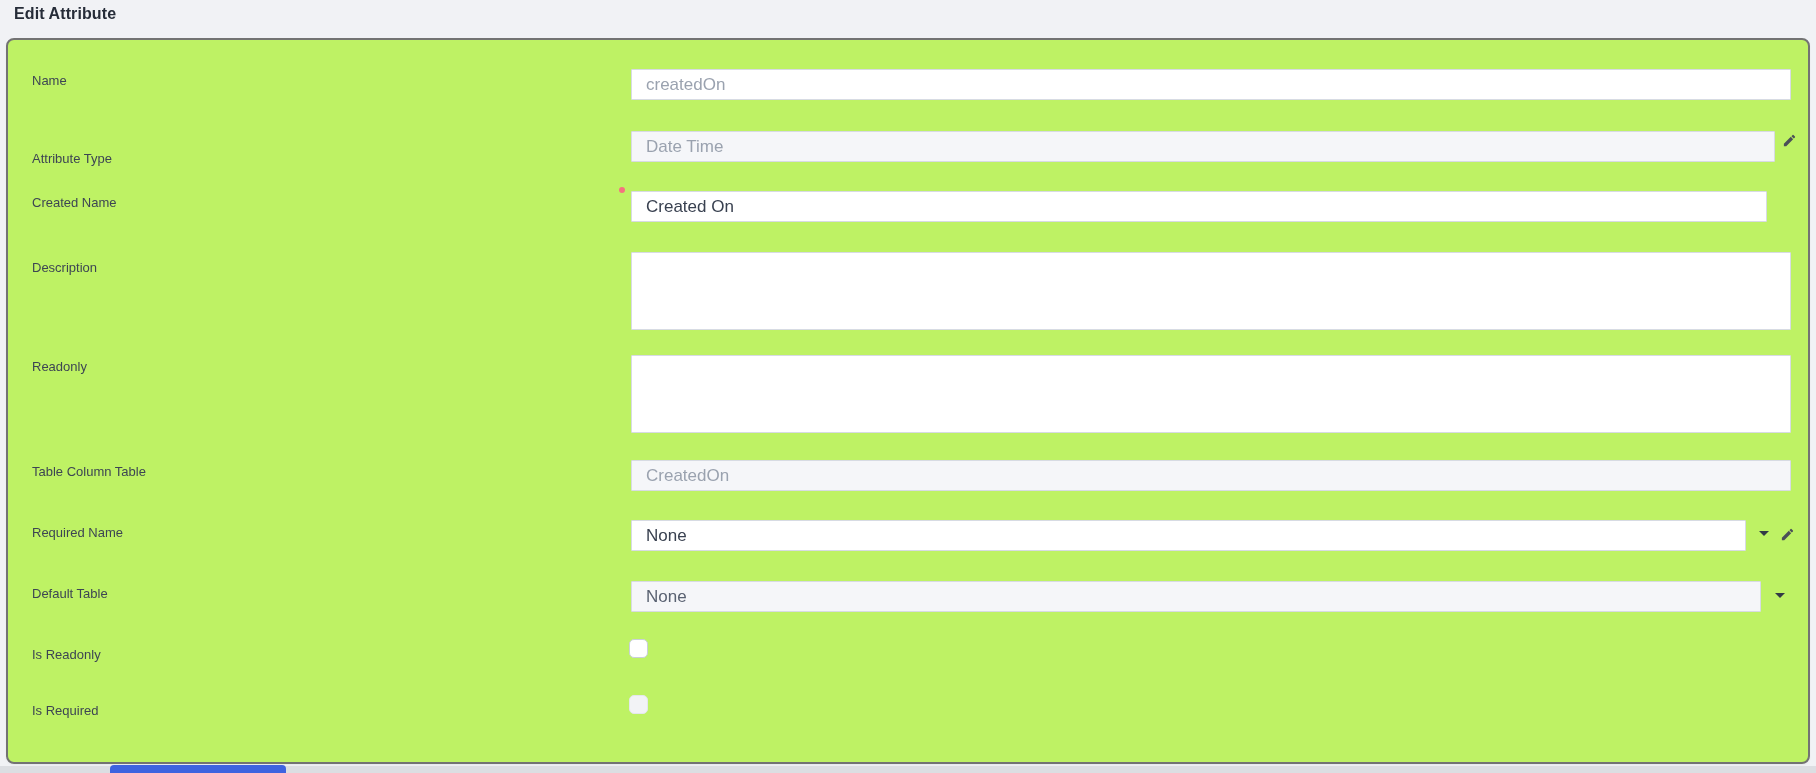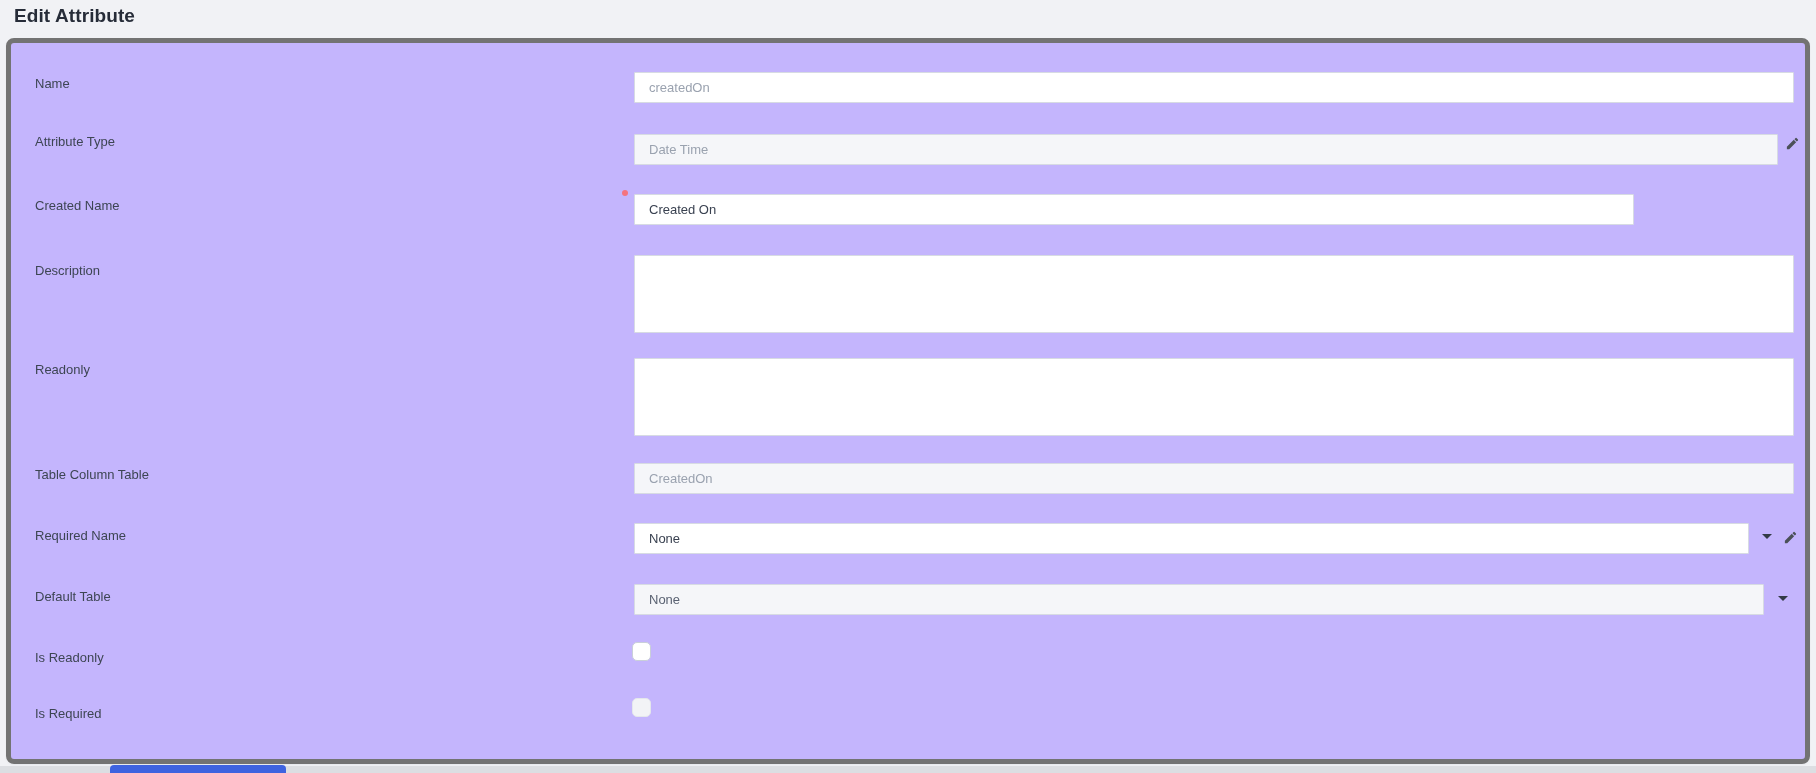--- a/index.html
+++ b/index.html
@@ -6,52 +6,52 @@
   html, body { width: 1816px; height: 773px; overflow: hidden; }
   body {
     background: #f1f2f5;
     font-family: "Liberation Sans", "DejaVu Sans", sans-serif;
     position: relative;
     color: #3d4553;
   }
   .page-title {
     position: absolute;
     left: 14px; top: 5px;
-    font-size: 19px;
+    font-size: 16px;
     font-weight: 700;
     color: #262c38;
     letter-spacing: .1px;
   }
   .card {
     position: absolute;
     left: 6px; top: 38px;
     width: 1804px; height: 726px;
-    background: #c4b5fd;
-    border: 5px solid #737373;
+    background: #bef264;
+    border: 2px solid #737373;
     border-radius: 8px;
     box-shadow: 0 1px 2px rgba(20,30,50,.05);
     text-decoration: underline;
   }
   .row { position: absolute; left: 0; right: 0; height: 0; overflow: visible; }
   .lbl {
     position: absolute;
     left: 24px;
     font-size: 13px;
     color: #3d4553;
     white-space: nowrap;
   }
   .ctl {
     position: absolute;
     left: 623px;
     height: 31px;
     border: 1px solid #d7dbe3;
     border-radius: 1px;
     background: #ffffff;
     font-family: "Liberation Sans", "DejaVu Sans", sans-serif;
-    font-size: 13px;
+    font-size: 17px;
     color: #394150;
     padding: 0 14px;
     outline: none;
   }
   .ctl::placeholder { color: #9aa2af; opacity: 1; }
   .ctl.dim { background: #f5f6f9; }
   .ctl.dim-text { color: #5a6272; }
   textarea.ctl {
     height: 78px;
     padding-top: 8px;
@@ -117,34 +117,34 @@
 <div class="page-title">Edit Attribute</div>
 
 <div class="card">
 
   <div class="row" style="top:29px">
     <label class="lbl" style="top:4px">Name</label>
     <input class="ctl" style="width: 1160px;" type="text" placeholder="createdOn">
   </div>
 
   <div class="row" style="top:91px">
-    <label class="lbl" style="top:0">Attribute Type</label>
+    <label class="lbl" style="top:20px">Attribute Type</label>
     <input class="ctl dim" style="width: 1144px;" type="text" readonly="" placeholder="Date Time">
     <button class="icon-btn" style="left:1773px; top:1px">
       <span style="display:inline-flex">
         <svg viewBox="0 0 24 24">
             <path d="M3 17.25V21h3.75L17.81 9.94l-3.75-3.75L3 17.25zM20.71 7.04c.39-.39.39-1.02 0-1.41l-2.34-2.34a.9959.9959 0 0 0-1.41 0l-1.83 1.83 3.75 3.75 1.83-1.83z"></path>
           </svg>
       </span>
     </button>
   </div>
 
   <div class="row" style="top:151px">
     <label class="lbl" style="top:4px">Created Name</label>
-    <input class="ctl" style="width: 1000px;" type="text" value="Created On">
+    <input class="ctl" style="width: 1136px;" type="text" value="Created On">
   </div>
   <span class="req-dot"></span>
 
   <div class="row" style="top:212px">
     <label class="lbl" style="top:8px">Description</label>
     <textarea class="ctl" style="width: 1160px;"></textarea>
   </div>
 
   <div class="row" style="top:315px">
     <label class="lbl" style="top:4px">Readonly</label>

